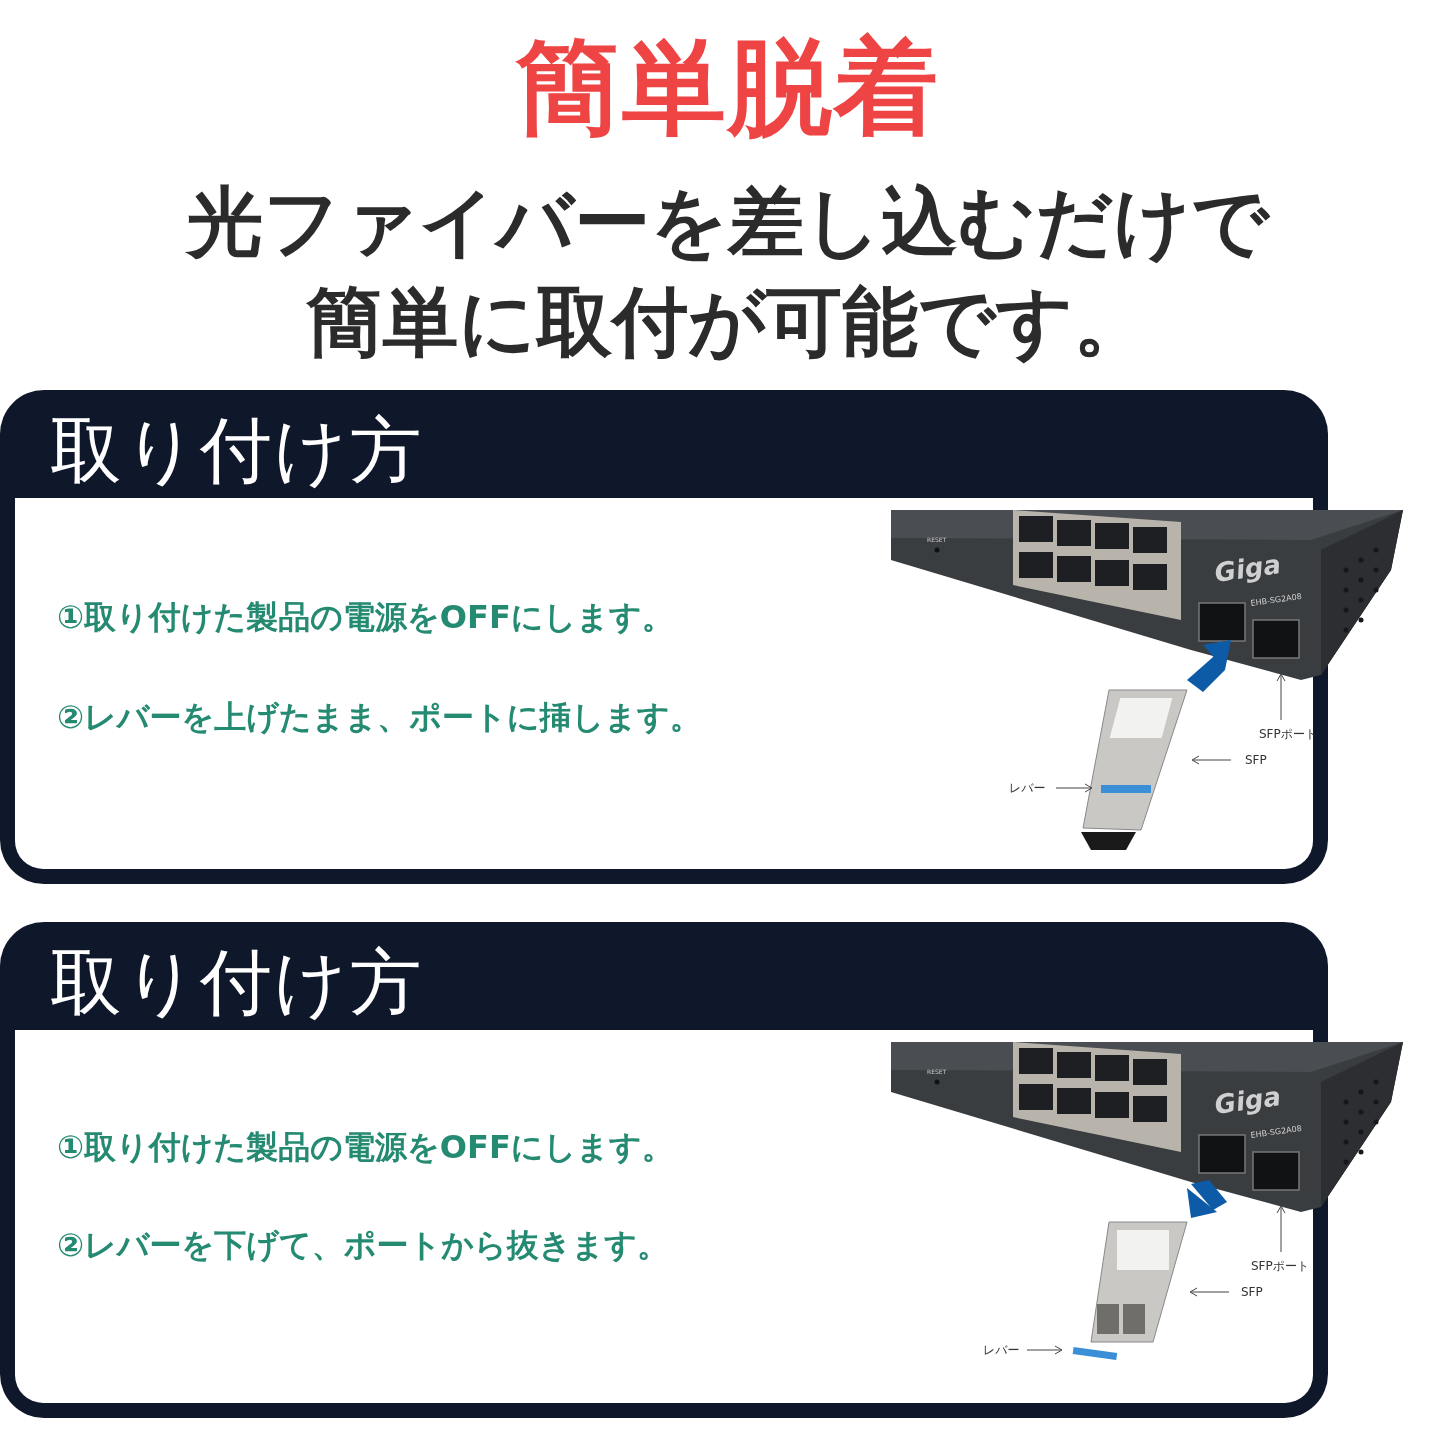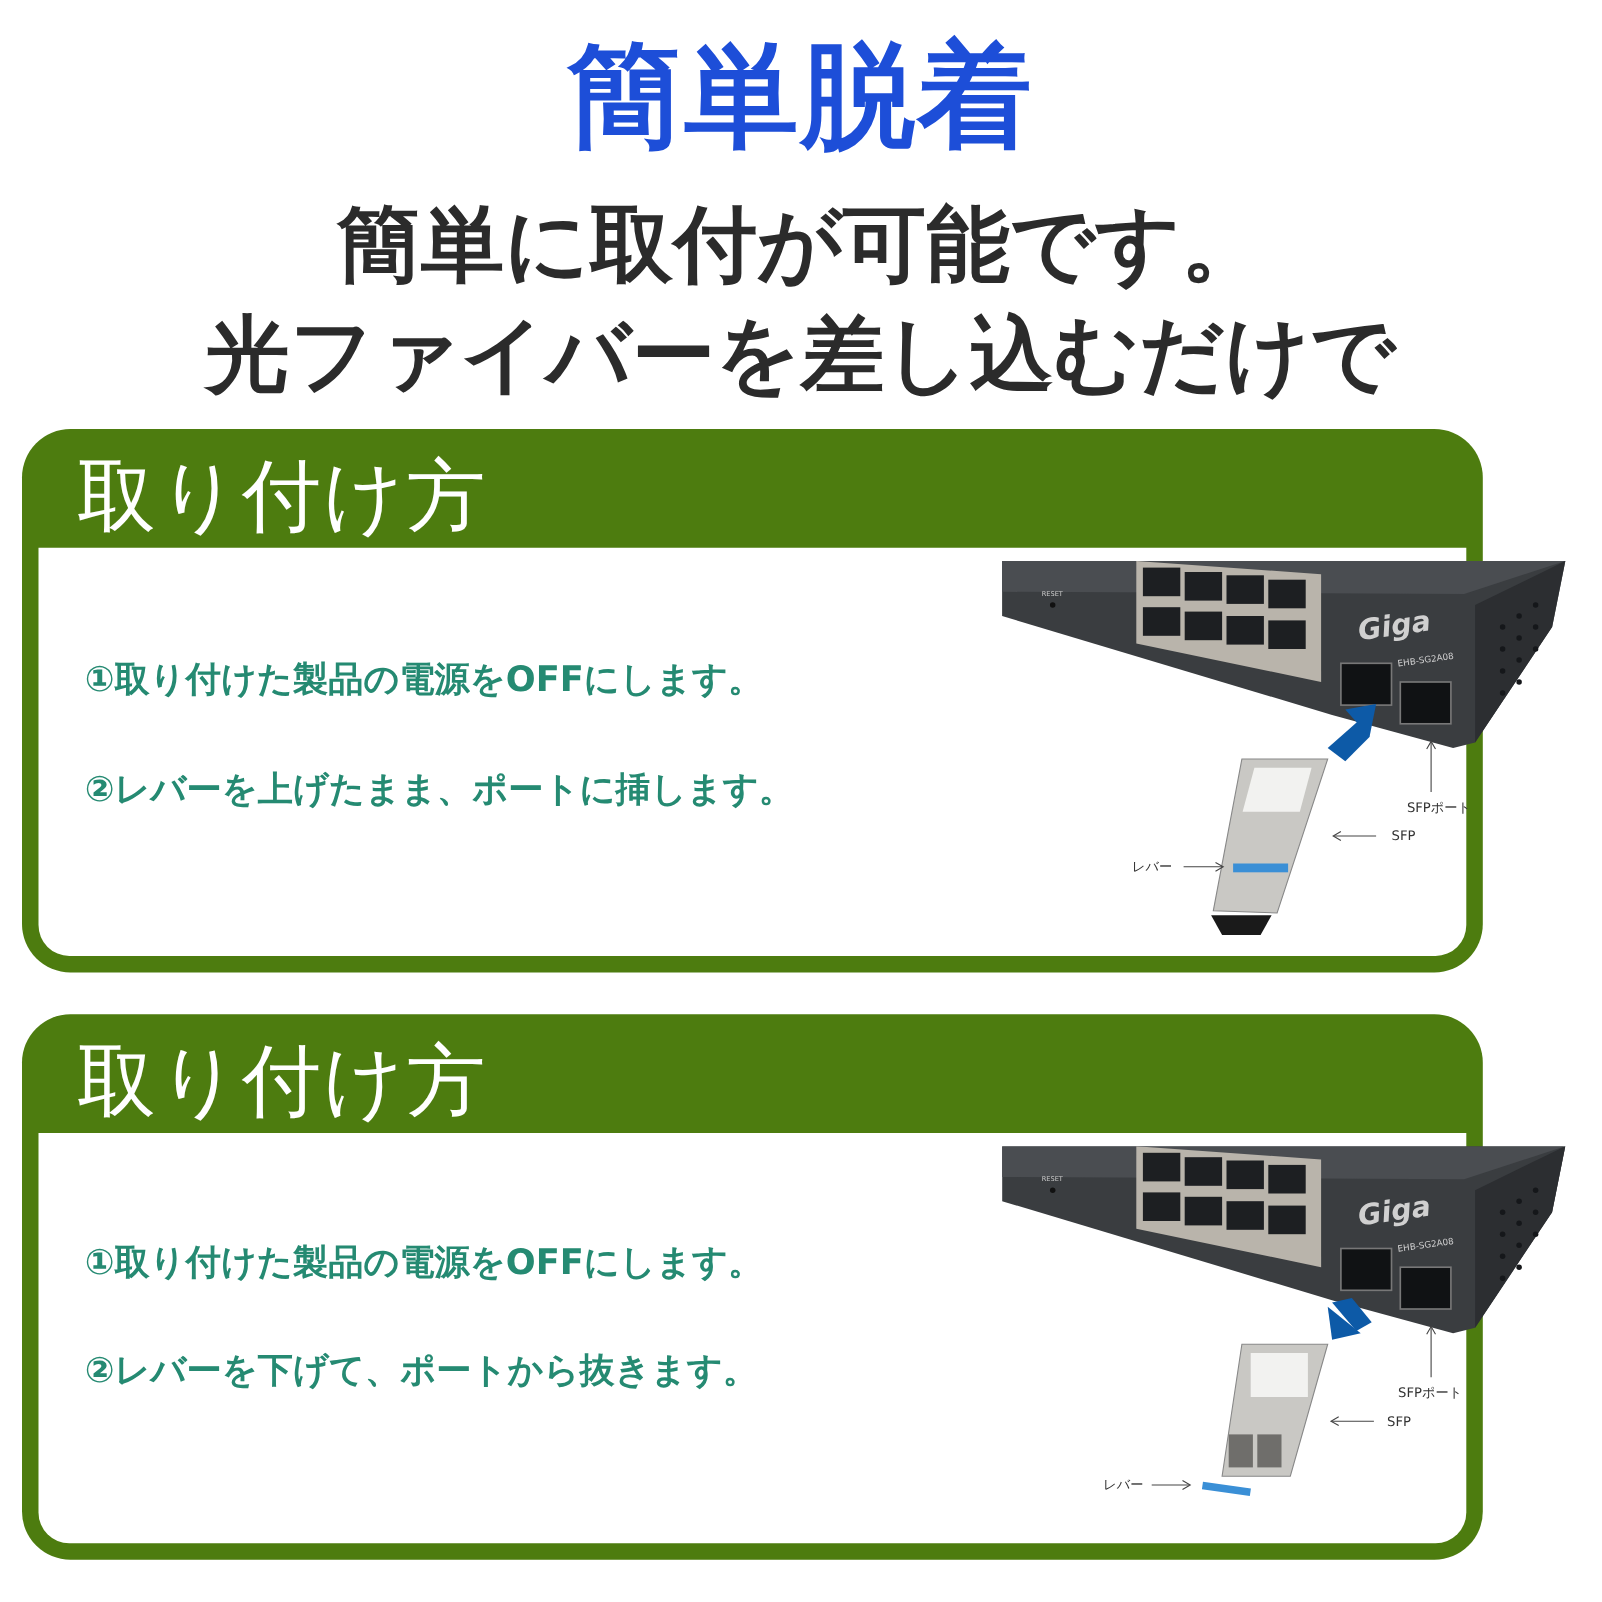--- a/index.html
+++ b/index.html
@@ -1,38 +1,38 @@
 <!DOCTYPE html>
 <html><head>
 <meta charset="utf-8">
 <style>
   html, body { margin: 0; padding: 0; background: #ffffff; }
   body { width: 1456px; height: 1456px; position: relative; overflow: hidden;
          font-family: "DejaVu Sans", "Liberation Sans", sans-serif; }
   .title { position: absolute; left: 0; width: 1456px; top: 22px; text-align: center;
-           font-size: 104px; font-weight: bold; color: #1d4ed8; letter-spacing: 2px; line-height: 130px; }
+           font-size: 104px; font-weight: bold; color: #ef4444; letter-spacing: 2px; line-height: 130px; }
   .subtitle { position: absolute; left: 0; width: 1456px; top: 172px; text-align: center;
               font-size: 76px; font-weight: bold; color: #2b2b2b; line-height: 100px; }
-  .panel { position: absolute; left: 20px; width: 1328px; border-radius: 44px;
-           background: #4d7c0f; }
+  .panel { position: absolute; left: 0; width: 1328px; border-radius: 44px;
+           background: #0f172a; }
   .panel-inner { position: absolute; left: 15px; right: 15px; bottom: 15px; background: #ffffff;
                  border-radius: 0 0 28px 28px; }
   .panel-title { position: absolute; left: 50px; top: 10px; font-size: 72px; color: #ffffff;
                  line-height: 100px; letter-spacing: 2px; }
   .step { position: absolute; left: 42px; font-size: 32px; font-weight: bold; color: #258a72;
           white-space: nowrap; line-height: 50px; }
   .illus { position: absolute; }
 </style>
 </head>
 <body>
 
 <div class="title">簡単脱着</div>
 <div class="subtitle">
+  <div>光ファイバーを差し込むだけで</div>
   <div>簡単に取付が可能です。</div>
-  <div>光ファイバーを差し込むだけで</div>
 </div>
 
 <div class="panel" style="top:390px;height:494px;">
   <div class="panel-title">取り付け方</div>
   <div class="panel-inner" style="top:108px;">
     <div class="step" style="top:94px;">①取り付けた製品の電源をOFFにします。</div>
     <div class="step" style="top:194px;">②レバーを上げたまま、ポートに挿します。</div>
 
     <svg class="illus" style="left:876px;top:12px;" width="540" height="350" viewBox="0 0 540 350">
 

